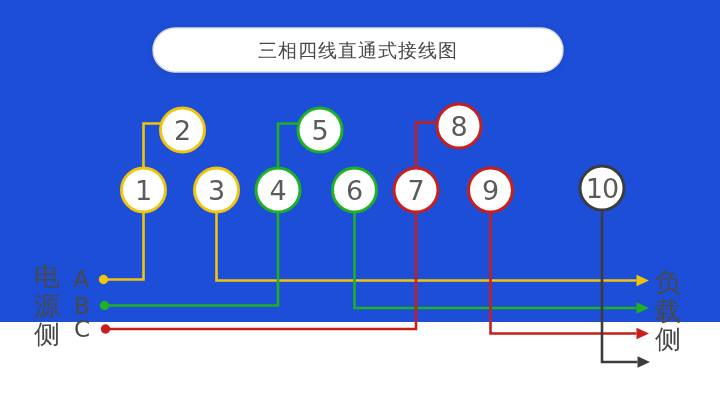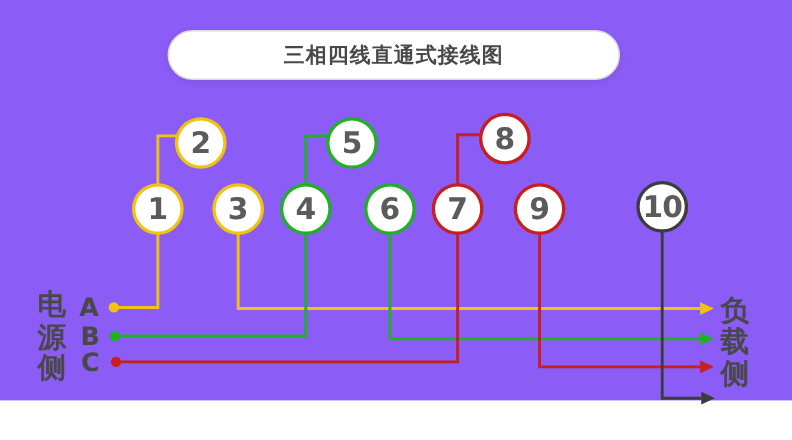--- a/index.html
+++ b/index.html
@@ -1,16 +1,16 @@
 <!DOCTYPE html>
 <html><head>
 <meta charset="utf-8">
 <style>
   html,body{margin:0;padding:0;background:#ffffff;width:720px;height:400px;overflow:hidden;}
-  .stage{position:relative;width:720px;height:364px;background:#8b5cf6;font-weight:bold;}
+  .stage{position:relative;width:720px;height:322px;background:#1d4ed8;}
   svg text{font-family:"DejaVu Sans","Liberation Sans",sans-serif;}
   .pill{fill:#ffffff;stroke-width:1.4;filter:drop-shadow(0 2px 3px rgba(0,0,0,0.07));}
   .title-text{font-size:19px;text-anchor:middle;letter-spacing:1px;}
   .wire{fill:none;stroke-width:2.6;stroke-linecap:butt;stroke-linejoin:miter;}
   .term{fill:#ffffff;stroke-width:3;}
   .tnum{font-size:27px;text-anchor:middle;}
   .cjk{font-size:26px;text-anchor:middle;}
   .phase-letter{font-size:23px;text-anchor:middle;}
 </style>
 </head>

